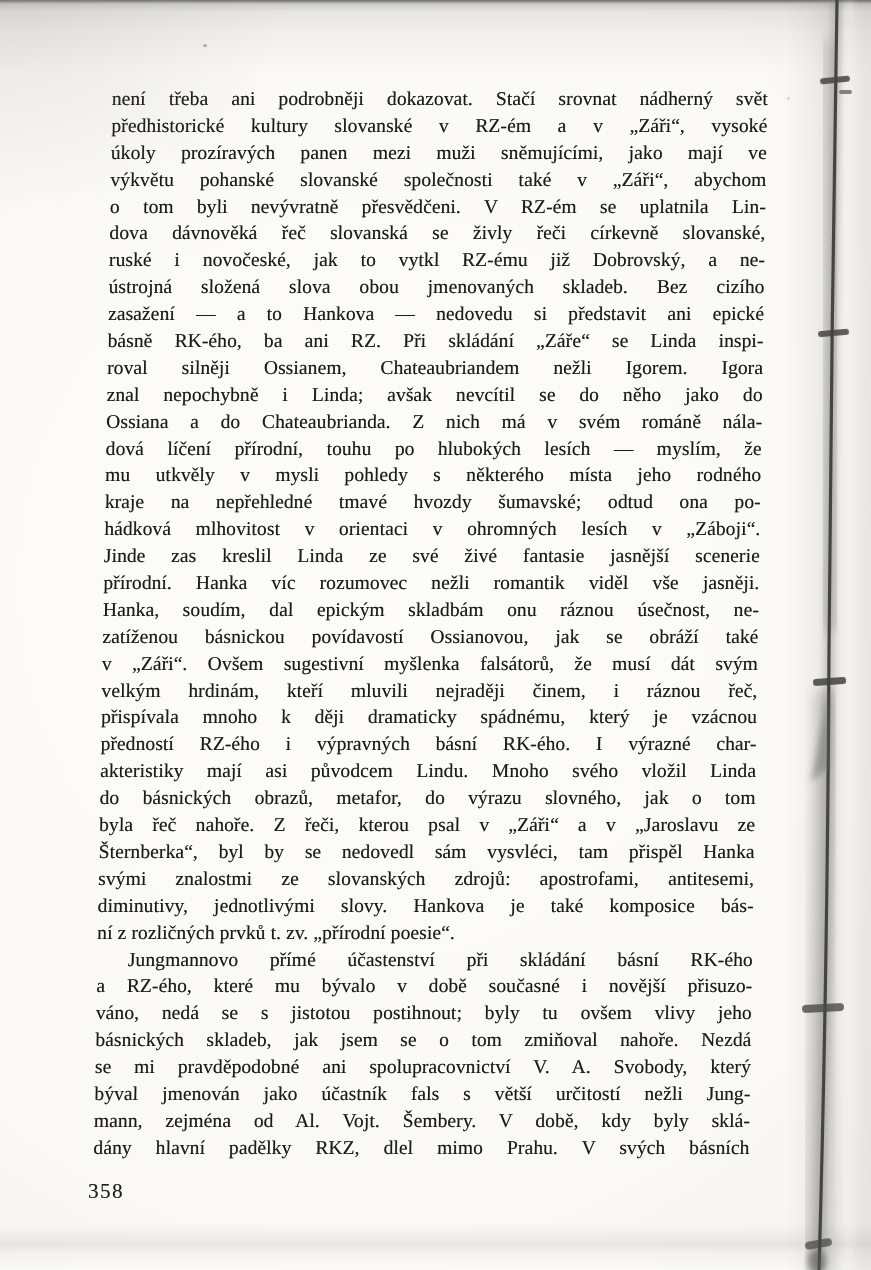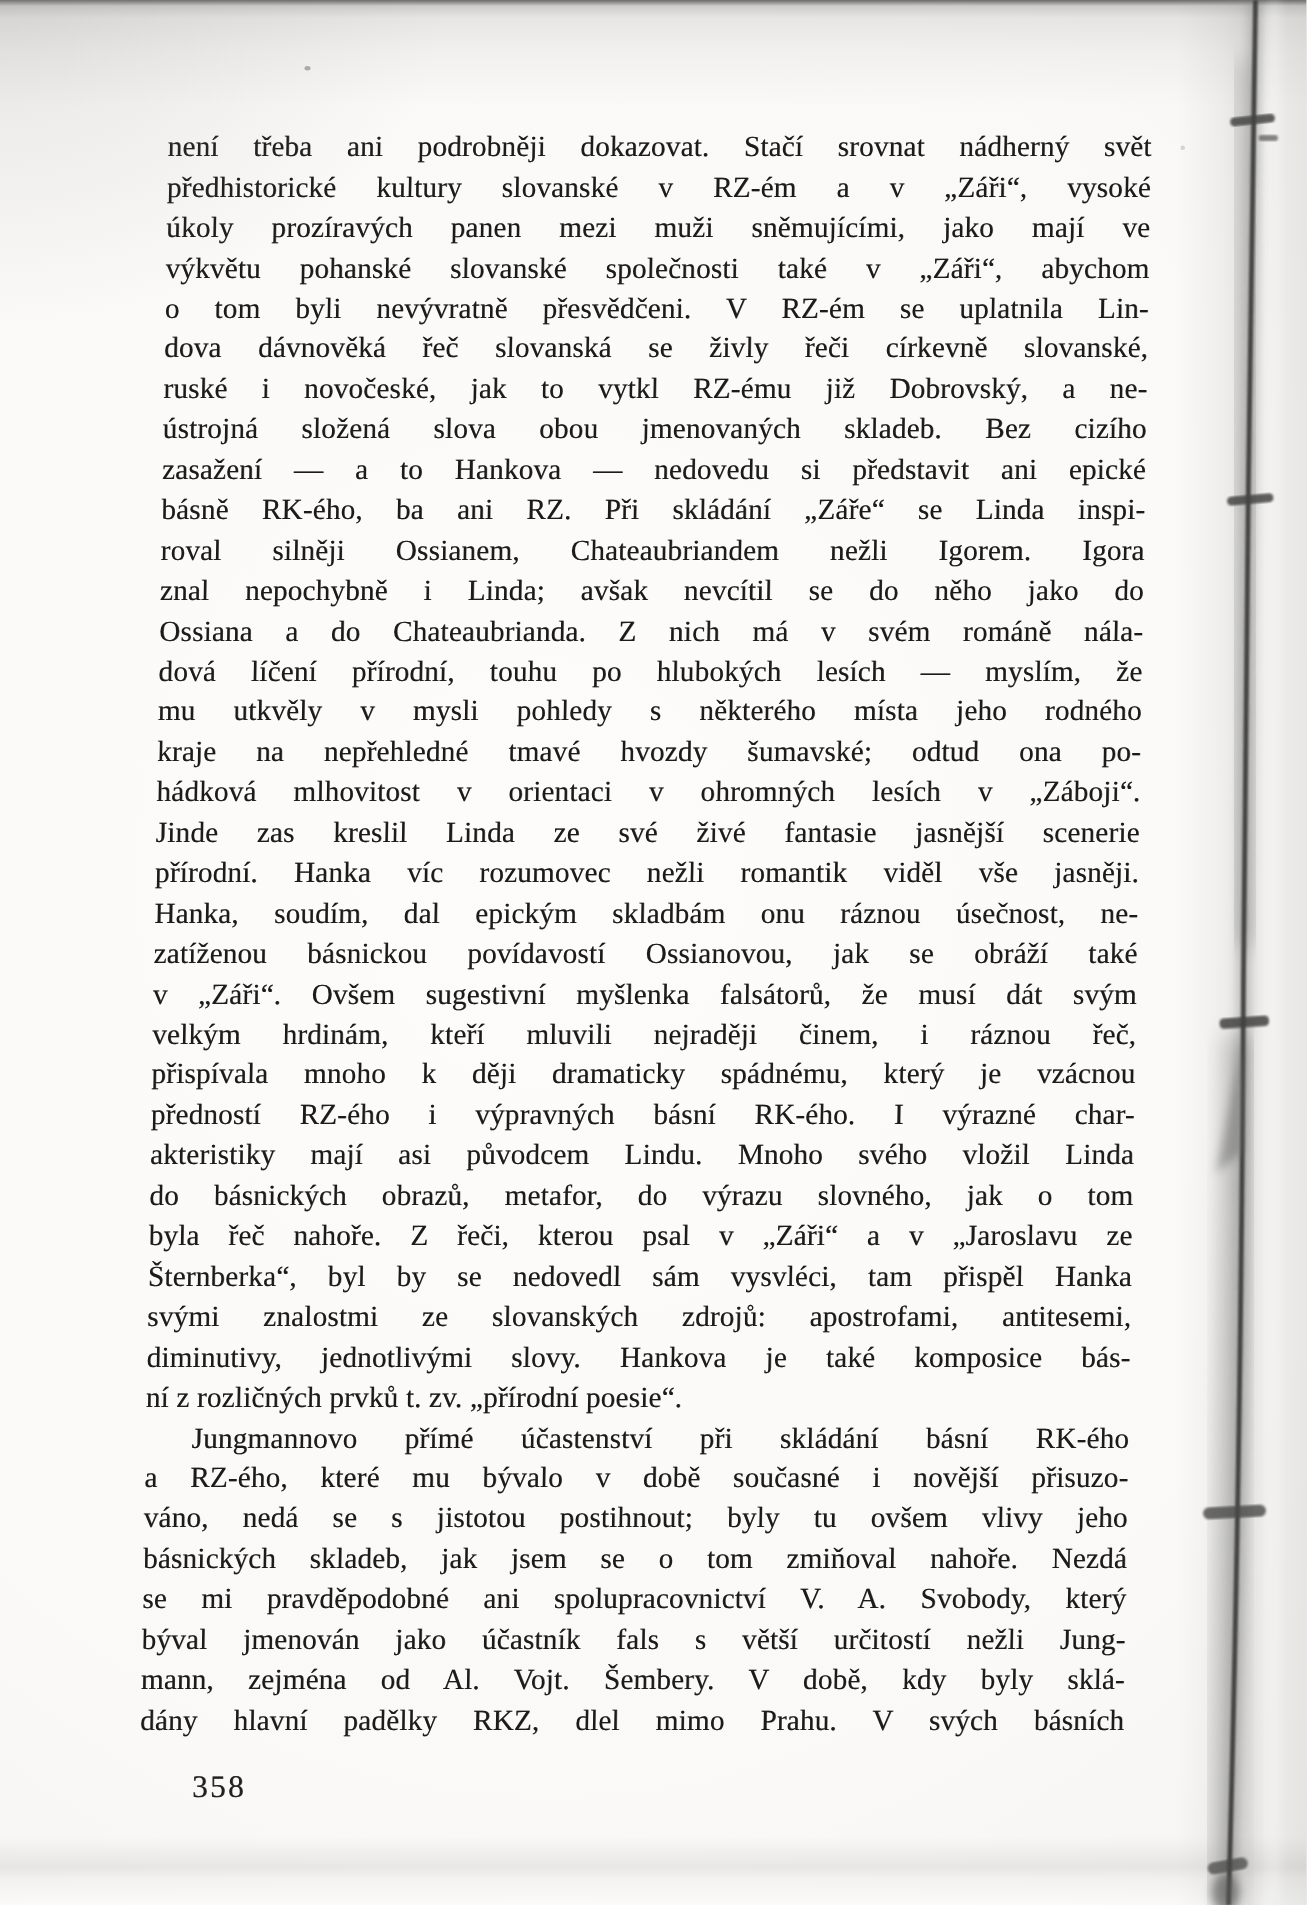--- a/index.html
+++ b/index.html
@@ -37,21 +37,20 @@
   }
   .line.end { text-align-last: left; }
   .line.indent { text-indent: 31px; }
   .page-number {
     position: absolute;
     left: 88px; top: 1179px;
     font-size: 21px;
     letter-spacing: 1.5px;
     color: #23211e;
     text-shadow: 0.25px 0 0 rgba(25,22,18,0.5);
-    margin-left: 40px;
   }
   
   .top-edge {
     position: absolute; left: 0; top: 0; right: 0; height: 72px;
     background:
       linear-gradient(180deg,
         rgba(70,70,70,0.80) 0px, rgba(120,120,120,0.35) 4px,
         rgba(160,160,158,0.22) 12px, rgba(185,185,182,0.14) 34px,
         rgba(200,200,198,0.0) 72px);
     pointer-events: none;

